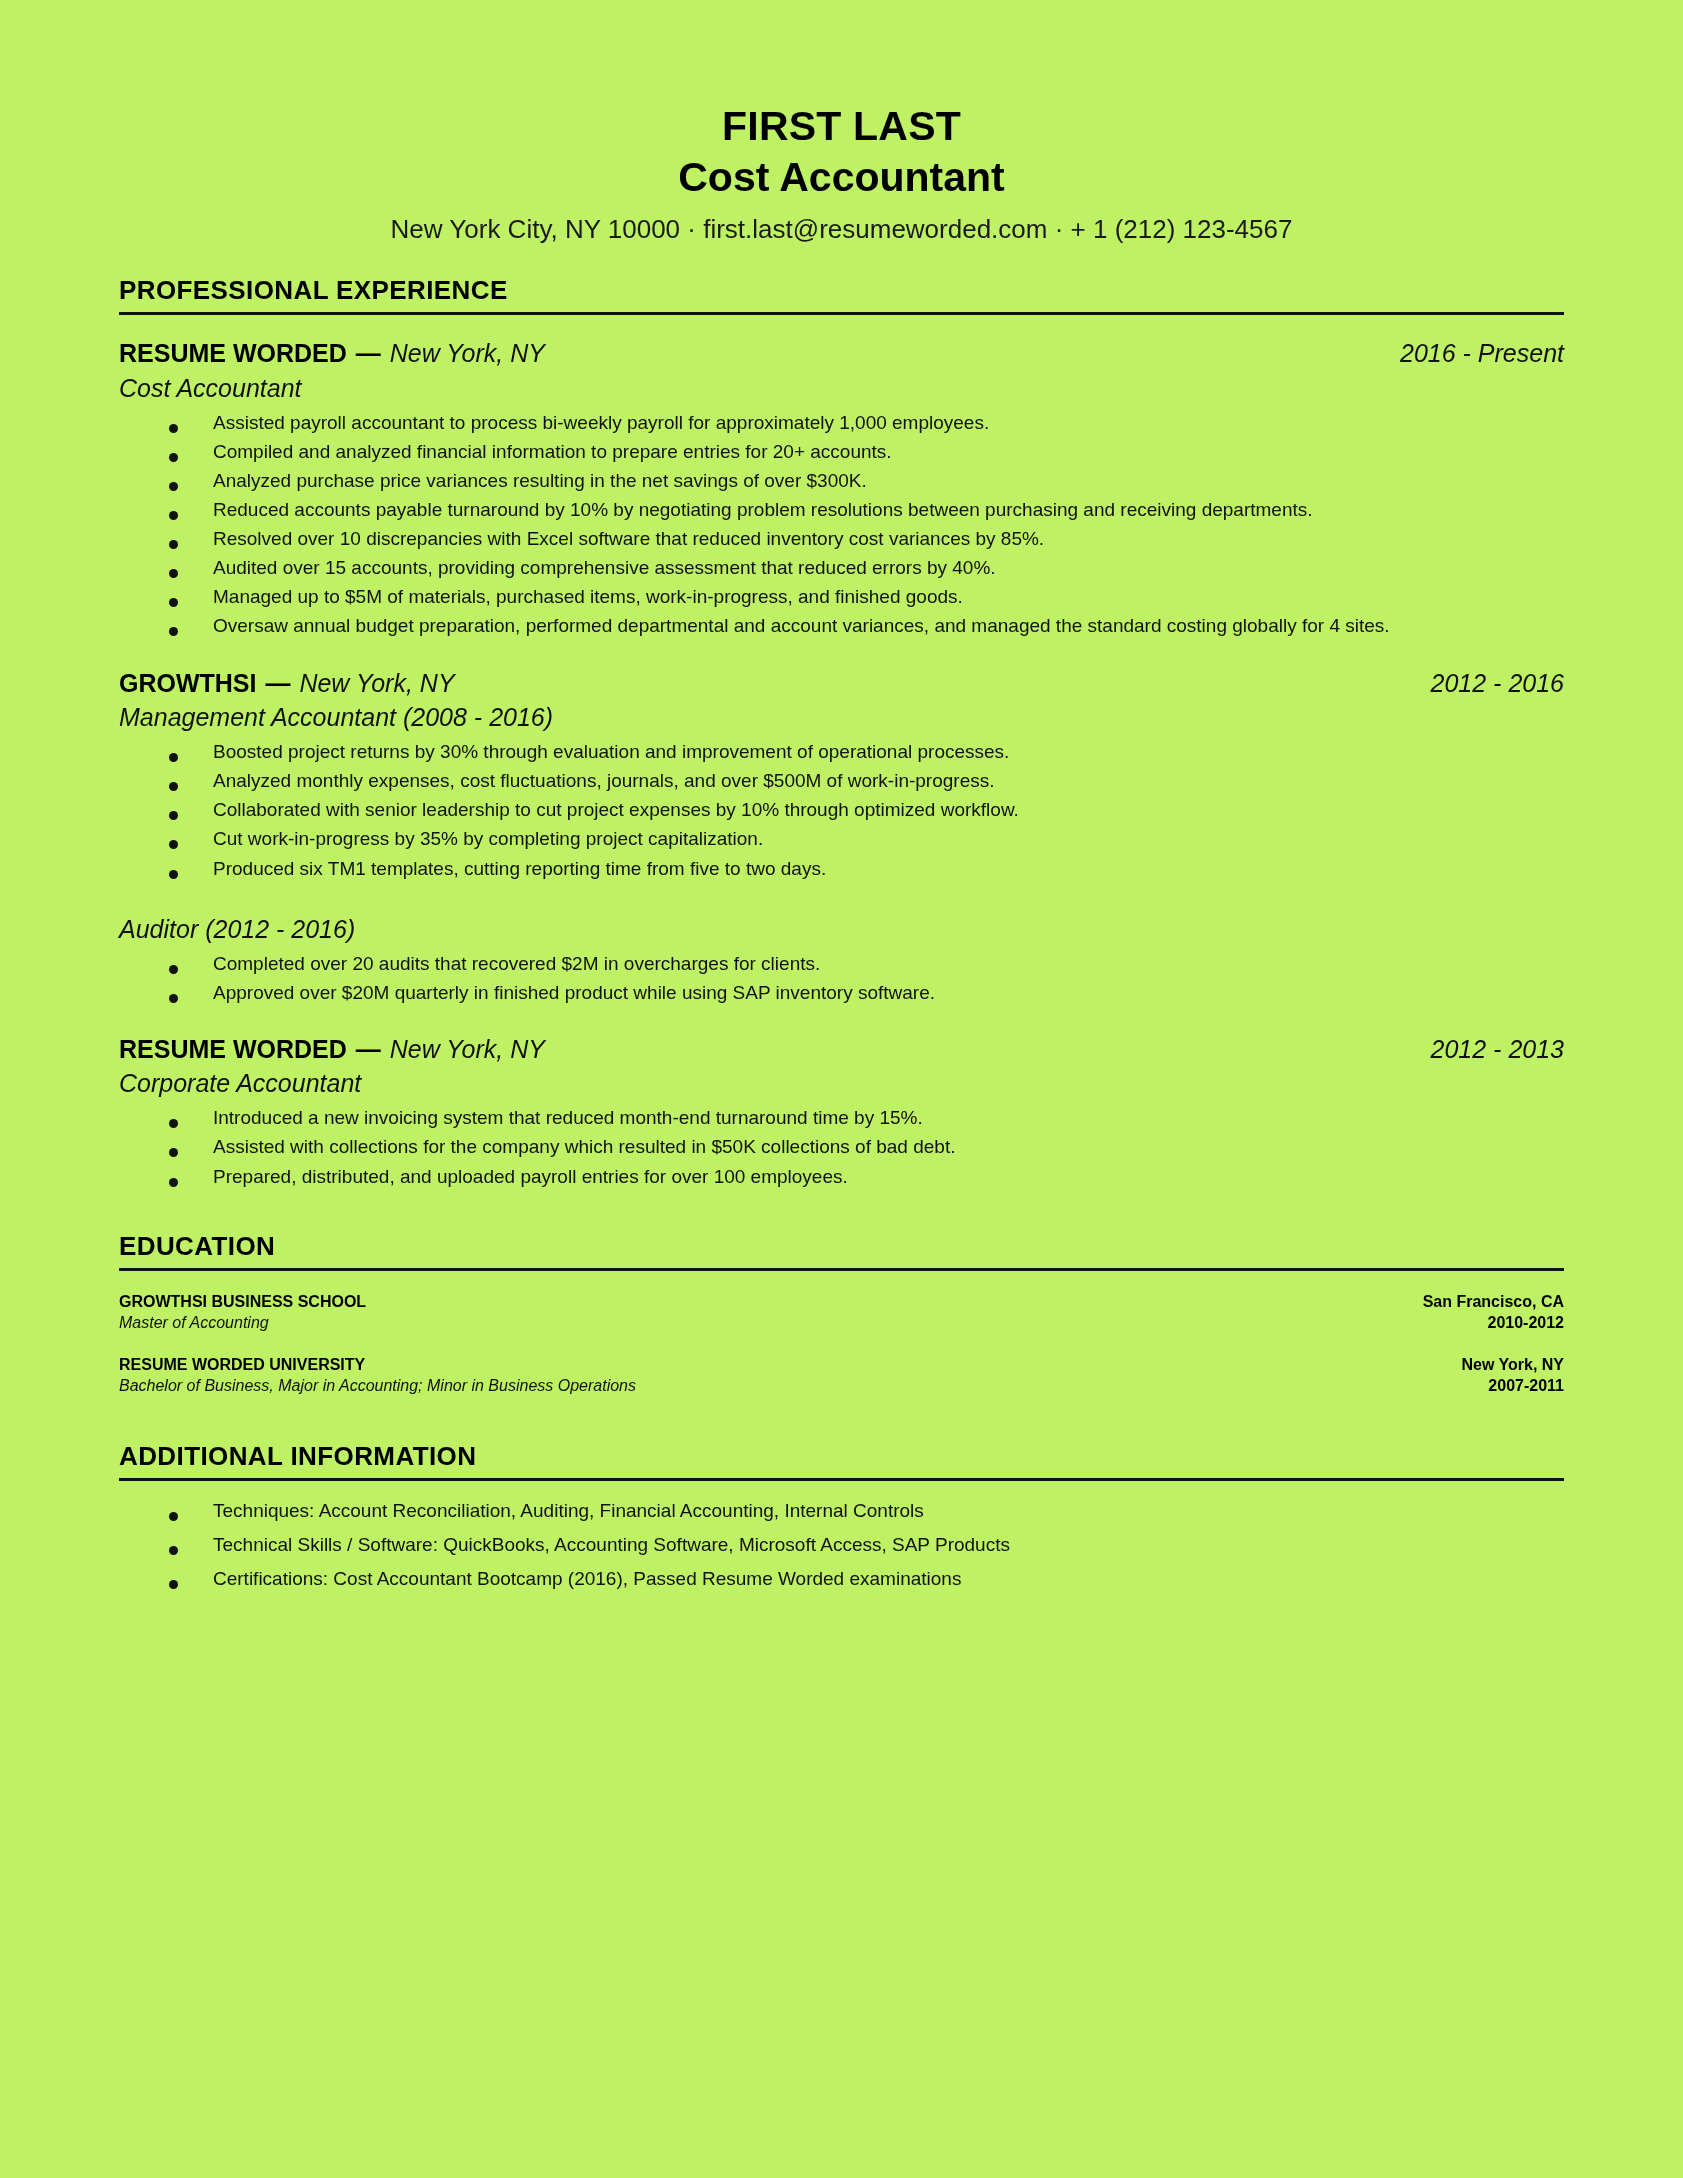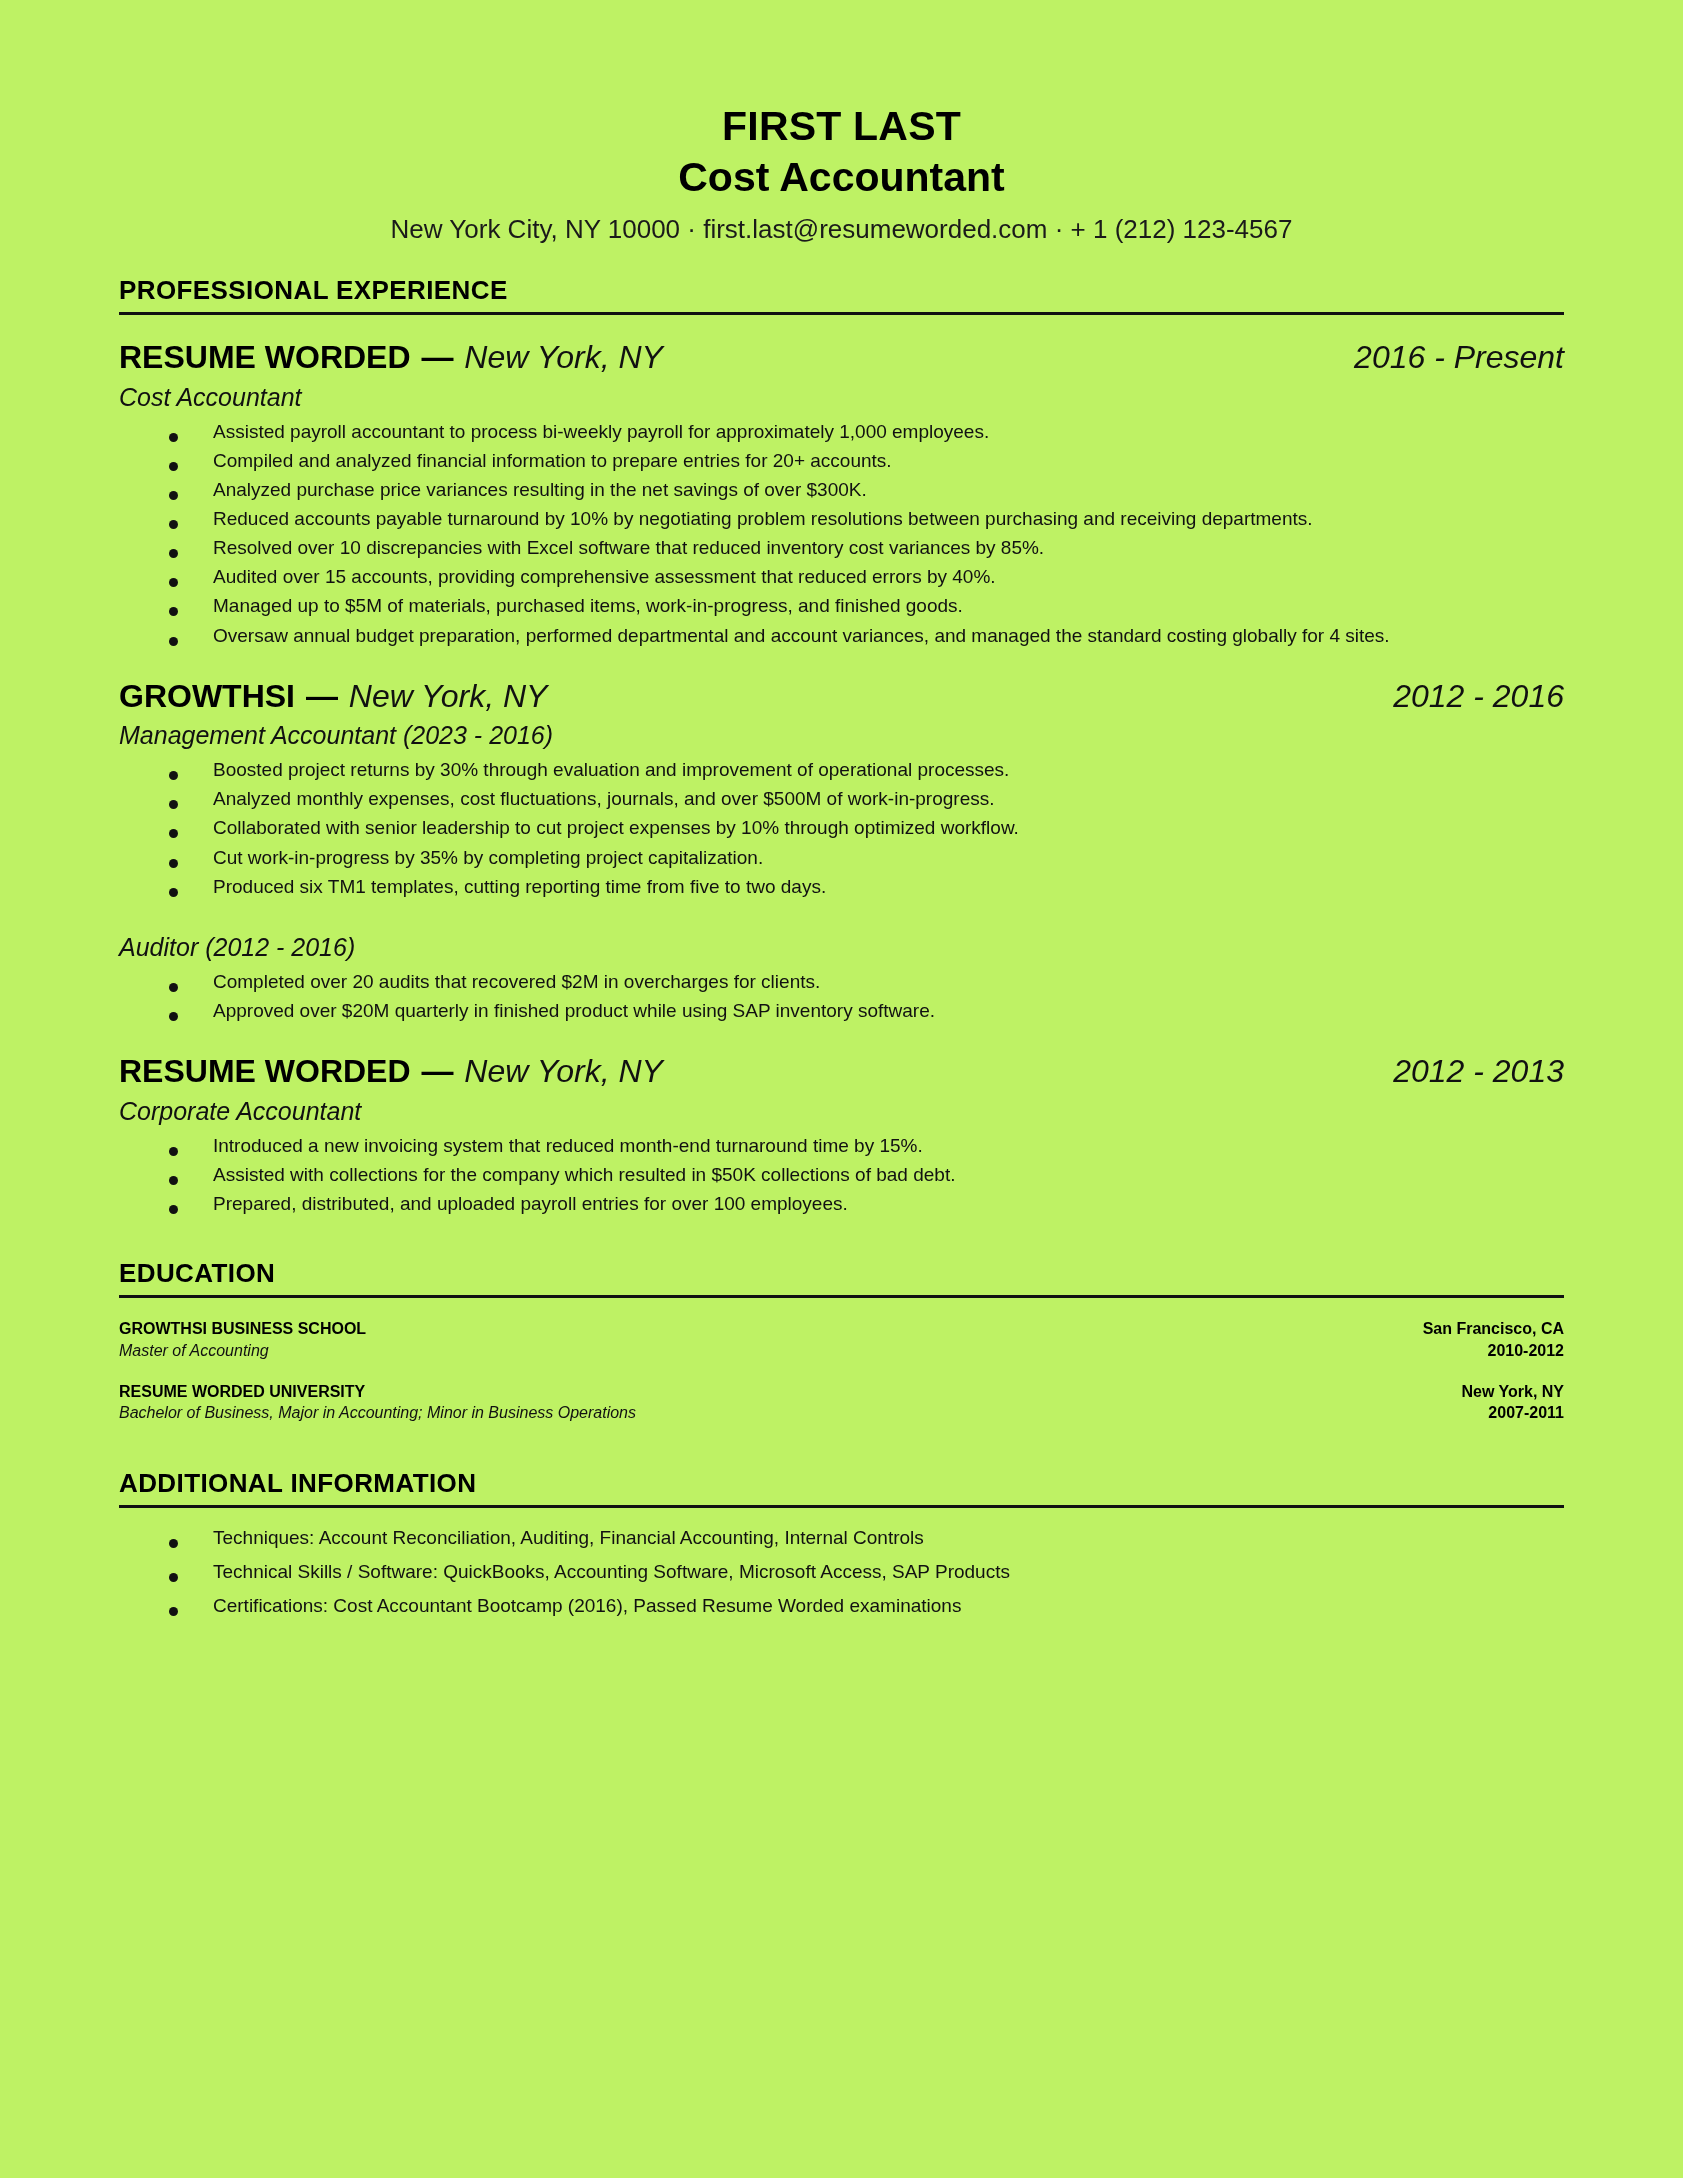--- a/index.html
+++ b/index.html
@@ -71,21 +71,21 @@
   .entry {
     margin-top: 22px;
   }
   .entry.tight {
     margin-top: 26px;
   }
   .entry-head {
     display: flex;
     justify-content: space-between;
     align-items: flex-end;
-    font-size: 32px;
+    font-size: 25px;
     line-height: 1.3;
   }
   .entry-company {
     font-weight: bold;
     color: #000000;
     white-space: nowrap;
   }
   .entry-sep {
     font-weight: bold;
     color: #000000;
@@ -215,21 +215,21 @@
 
     <div class="entry tight">
       <div class="entry-head">
         <div>
           <span class="entry-company">GROWTHSI</span>
           <span class="entry-sep">—</span>
           <span class="entry-location">New York, NY</span>
         </div>
         <div class="entry-dates">2012 - 2016</div>
       </div>
-      <div class="entry-role">Management Accountant (2023 - 2016)</div>
+      <div class="entry-role">Management Accountant (2008 - 2016)</div>
       <ul class="bullets">
         <li>Boosted project returns by 30% through evaluation and improvement of operational processes.</li>
         <li>Analyzed monthly expenses, cost fluctuations, journals, and over $500M of work-in-progress.</li>
         <li>Collaborated with senior leadership to cut project expenses by 10% through optimized workflow.</li>
         <li>Cut work-in-progress by 35% by completing project capitalization.</li>
         <li>Produced six TM1 templates, cutting reporting time from five to two days.</li>
       </ul>
       <div class="entry-role spaced">Auditor (2012 - 2016)</div>
       <ul class="bullets">
         <li>Completed over 20 audits that recovered $2M in overcharges for clients.</li>

